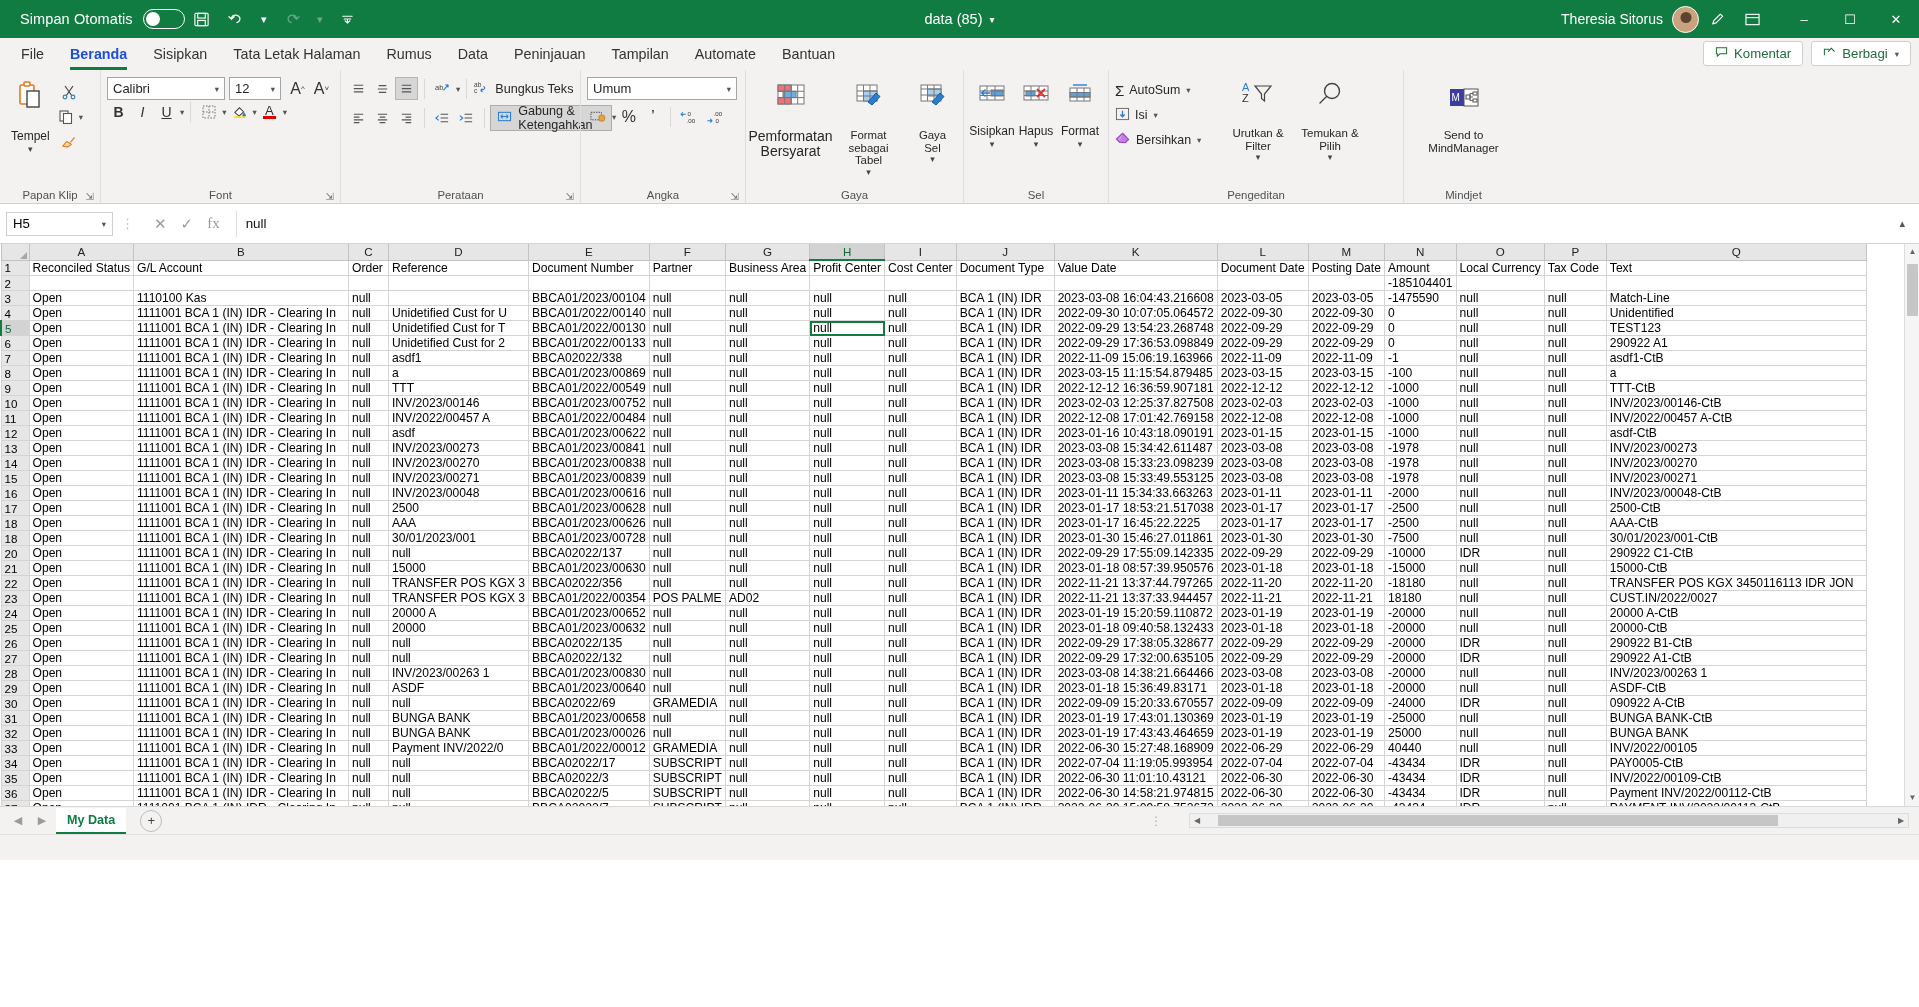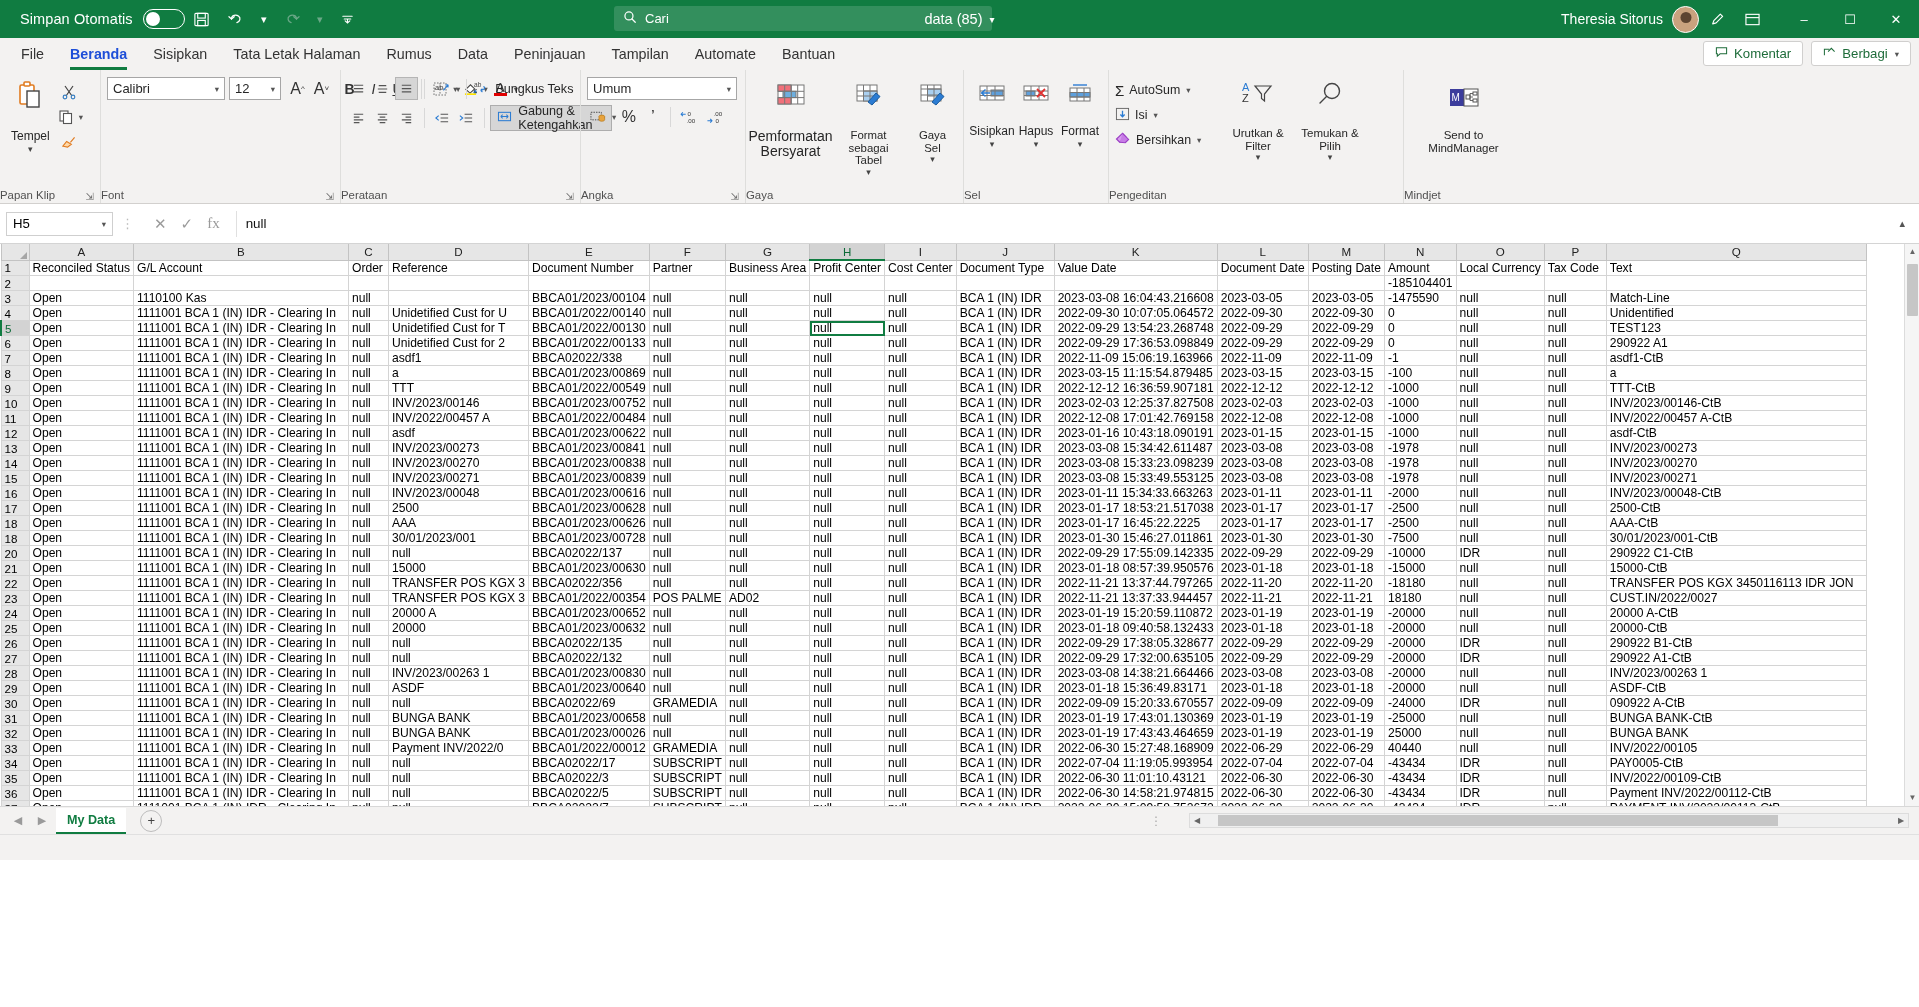--- a/index.html
+++ b/index.html
@@ -84,21 +84,21 @@
   
   .ribbon {
     height: 134px; background: #f3f2f1; display: flex; border-bottom: 1px solid #d2d0ce;
     font-size: 12.2px; color: #262626; position: relative;
   }
   .rgroup { position: relative; display: flex; flex-direction: column; padding: 4px 0 0 0; }
   .rgroup + .rgroup { border-left: 1px solid #dededc; }
   .rg-body { flex: 1; display: flex; align-items: flex-start; padding: 3px 6px 0 6px; }
   .rg-label {
     height: 17px; text-align: center; font-size: 11.4px; color: #505050;
-    display: flex; align-items: center; position: relative;
+    display: flex; align-items: center; justify-content: center; position: relative;
   }
   .rg-launch {
     position: absolute; right: 6px; bottom: 1px; font-size: 10px; color: #666;
   }
   .bigbtn {
     display: flex; flex-direction: column; align-items: center; justify-content: flex-start;
     padding: 2px 5px; min-width: 44px; text-align: center; line-height: 1.15;
   }
   .bigbtn .lbl { margin-top: 16px; font-size: 12px; }
   .bigbtn .caret { font-size: 9px; color: #444; }
@@ -236,29 +236,20 @@
     <svg width="15" height="12" viewBox="0 0 16 12" fill="none" stroke="#fff" stroke-width="1.2" stroke-linecap="round">
       <path d="M3 3 H13 M4.5 6 H11.5 M8 6 L8 10 M5.5 8 L8 10.3 L10.5 8"></path>
     </svg>
   </span>
 
   <div class="doc-name">
     <span>data (85)</span>
     <span style="font-size:10px">▾</span>
   </div>
 
-  <div class="searchbox">
-    <span>
-      <svg width="14" height="14" viewBox="0 0 16 16" fill="none" stroke="#fff" stroke-width="1.4">
-        <circle cx="6.8" cy="6.8" r="4.6"></circle>
-          <path d="M10.3 10.3 L14 14" stroke-linecap="round"></path>
-      </svg>
-    </span>
-    <span placeholder="Cari">Cari</span>
-  </div>
 
   <div class="acct">
     <span>Theresia Sitorus</span>
     <span class="avatar"></span>
   </div>
 
   <div class="tb-right-icons">
     <span class="tb-icon">
       <svg width="16" height="16" viewBox="0 0 18 18" fill="none" stroke="#fff" stroke-width="1.3" stroke-linejoin="round">
         <path d="M3 14.5 L4.3 10.8 L11.6 3.5 L14.2 6.1 L6.9 13.4 Z"></path>
@@ -352,21 +343,21 @@
         </span>
       </div>
     </div>
     <div class="rg-label">
       <span>Papan Klip</span>
       <span class="rg-launch">⇲</span>
     </div>
   </div>
 
   <div class="rgroup" style="width:240px">
-    <div class="rg-body" style="flex-direction:row;gap:5px">
+    <div class="rg-body" style="flex-direction:column;">
       <div class="rowline">
         <div class="fld" style="width:118px">
           <span>Calibri</span>
           <span class="caret-sm">▾</span>
         </div>
         <div class="fld" style="width:52px;margin-left:3px">
           <span>12</span>
           <span class="caret-sm">▾</span>
         </div>
         <span class="sbtn" style="font-size:16px;margin-left:4px">A<sup style="font-size:8px">^</sup></span>

